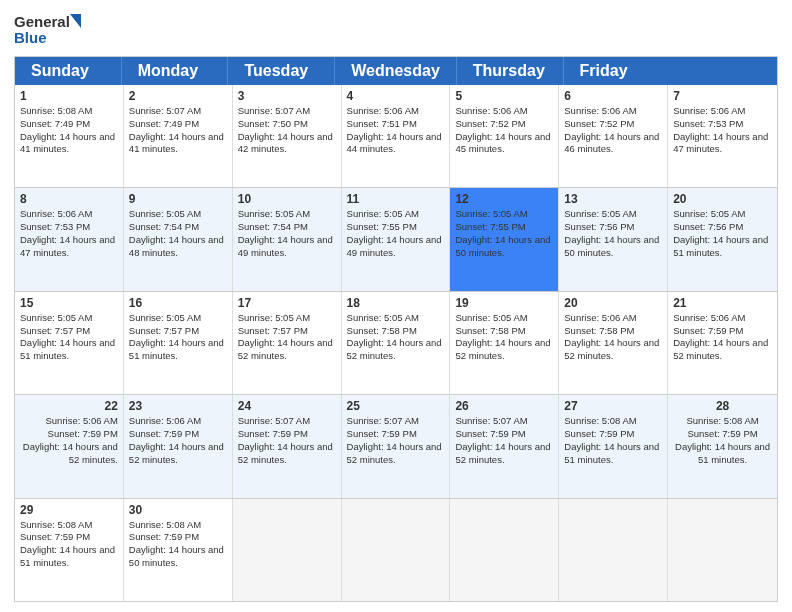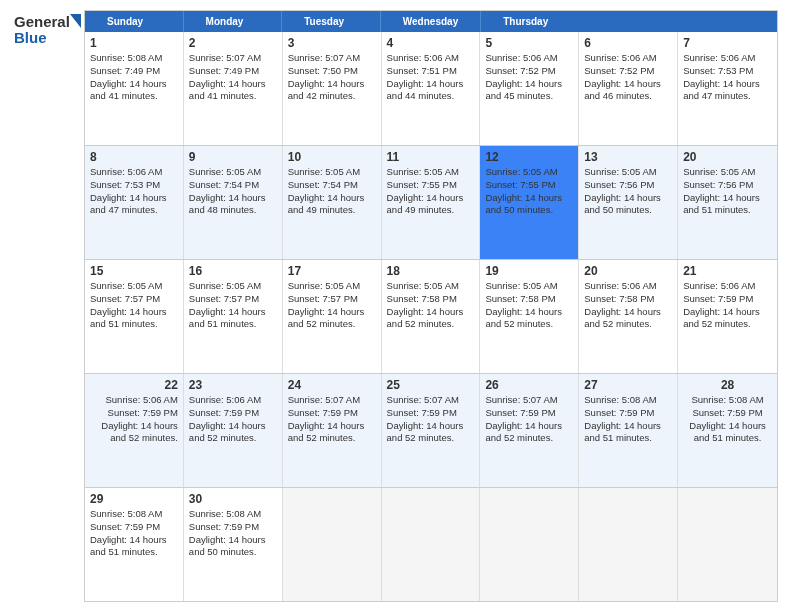--- a/index.html
+++ b/index.html
@@ -9,21 +9,21 @@
       background: #fff;
       font-family: Arial, Helvetica, sans-serif;
       font-size: 11px;
       overflow: hidden;
     }
     .page {
       width: 792px;
       height: 612px;
       padding: 10px 14px 10px 14px;
       display: flex;
-      flex-direction: row;
+      flex-direction: column;
     }
     .header {
       display: flex;
       justify-content: space-between;
       align-items: flex-start;
       margin-bottom: 8px;
     }
     .logo {
       display: flex;
       align-items: center;
@@ -49,22 +49,22 @@
       border: 1px solid #ccc;
     }
     .cal-header {
       display: grid;
       grid-template-columns: repeat(7, 1fr);
       background: #2a6bbf;
     }
     .cal-header-cell {
       color: #fff;
       font-weight: bold;
-      font-size: 10px;
-      padding: 5px 22px;
+      font-size: 16px;
+      padding: 5px 16px;
       border-right: 1px solid #4a8bd0;
     }
     .cal-header-cell:last-child { border-right: none; }
     .cal-body {
       flex: 1;
       display: flex;
       flex-direction: column;
     }
     .cal-row {
       display: grid;
@@ -116,20 +116,21 @@
     </div>
   </div>
 
   <div class="calendar">
     <div class="cal-header">
     <div class="cal-header-cell">Sunday</div>
         <div class="cal-header-cell">Monday</div>
         <div class="cal-header-cell">Tuesday</div>
         <div class="cal-header-cell">Wednesday</div>
         <div class="cal-header-cell">Thursday</div>
+        <div class="cal-header-cell">Friday</div>
       </div>
     <div class="cal-body">
     <div class="cal-row">
           <div class="cal-cell">
             <span class="cell-day">1</span>
             <div class="cell-info">Sunrise: 5:08 AM<br>Sunset: 7:49 PM<br>Daylight: 14 hours and 41 minutes.</div>
           </div>
           <div class="cal-cell">
             <span class="cell-day">2</span>
             <div class="cell-info">Sunrise: 5:07 AM<br>Sunset: 7:49 PM<br>Daylight: 14 hours and 41 minutes.</div>

